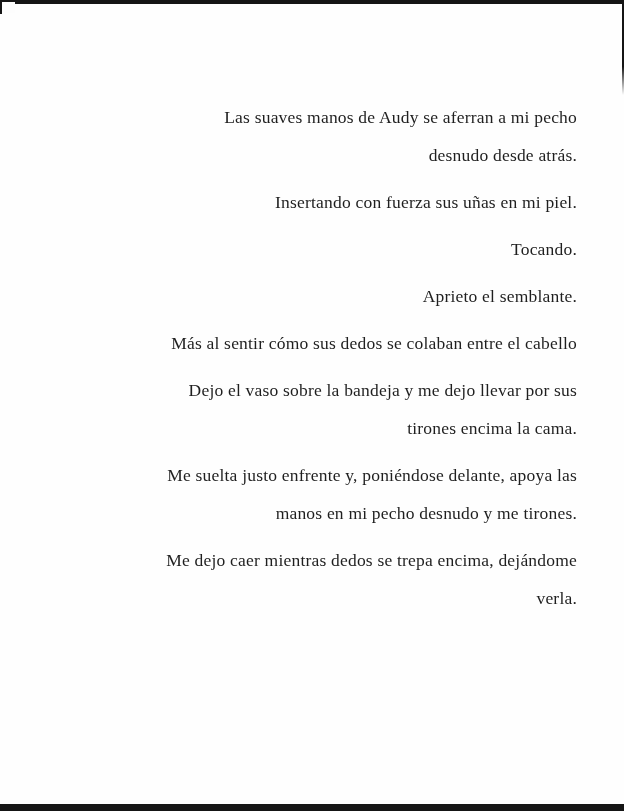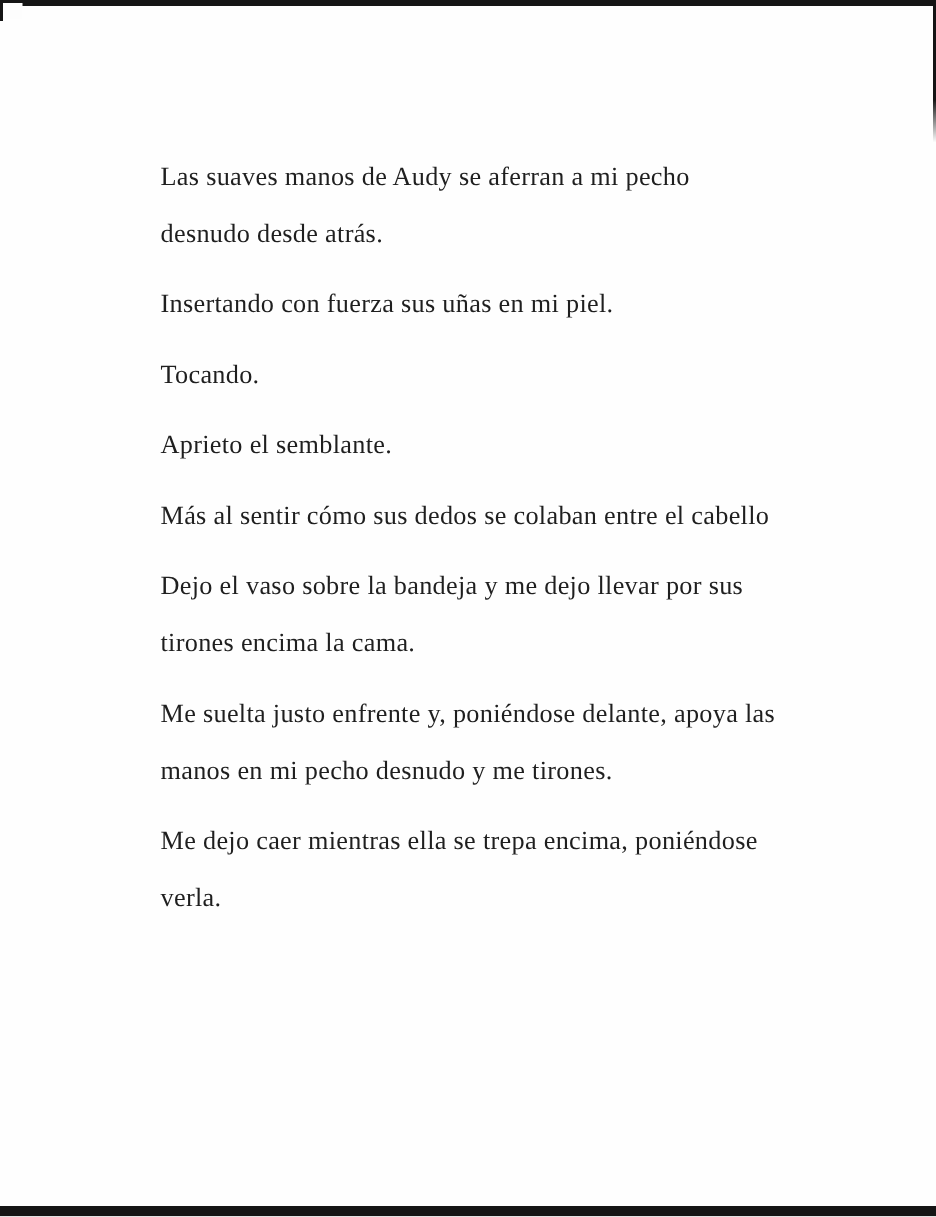--- a/index.html
+++ b/index.html
@@ -7,20 +7,21 @@
     padding: 0;
     background: #ffffff;
   }
   .scan-page {
     position: relative;
     width: 624px;
     height: 811px;
     background: #fefefe;
     overflow: hidden;
     font-family: "Liberation Serif", "DejaVu Serif", serif;
+    text-align: right;
   }
   
   .edge-top {
     position: absolute;
     top: 0; left: 0;
     width: 624px; height: 4px;
     background: #151515;
   }
   .edge-top-notch {
     position: absolute;
@@ -96,17 +97,17 @@
       </p>
       <p>
         <span class="line">Dejo el vaso sobre la bandeja y me dejo llevar por sus</span>
         <span class="line">tirones encima la cama.</span>
       </p>
       <p>
         <span class="line">Me suelta justo enfrente y, poniéndose delante, apoya las</span>
         <span class="line">manos en mi pecho desnudo y me tirones.</span>
       </p>
       <p>
-        <span class="line">Me dejo caer mientras ella se trepa encima, poniéndose</span>
+        <span class="line">Me dejo caer mientras dedos se trepa encima, dejándome</span>
         <span class="line">verla.</span>
       </p>
     </div>
 </div>
 
 </body></html>

